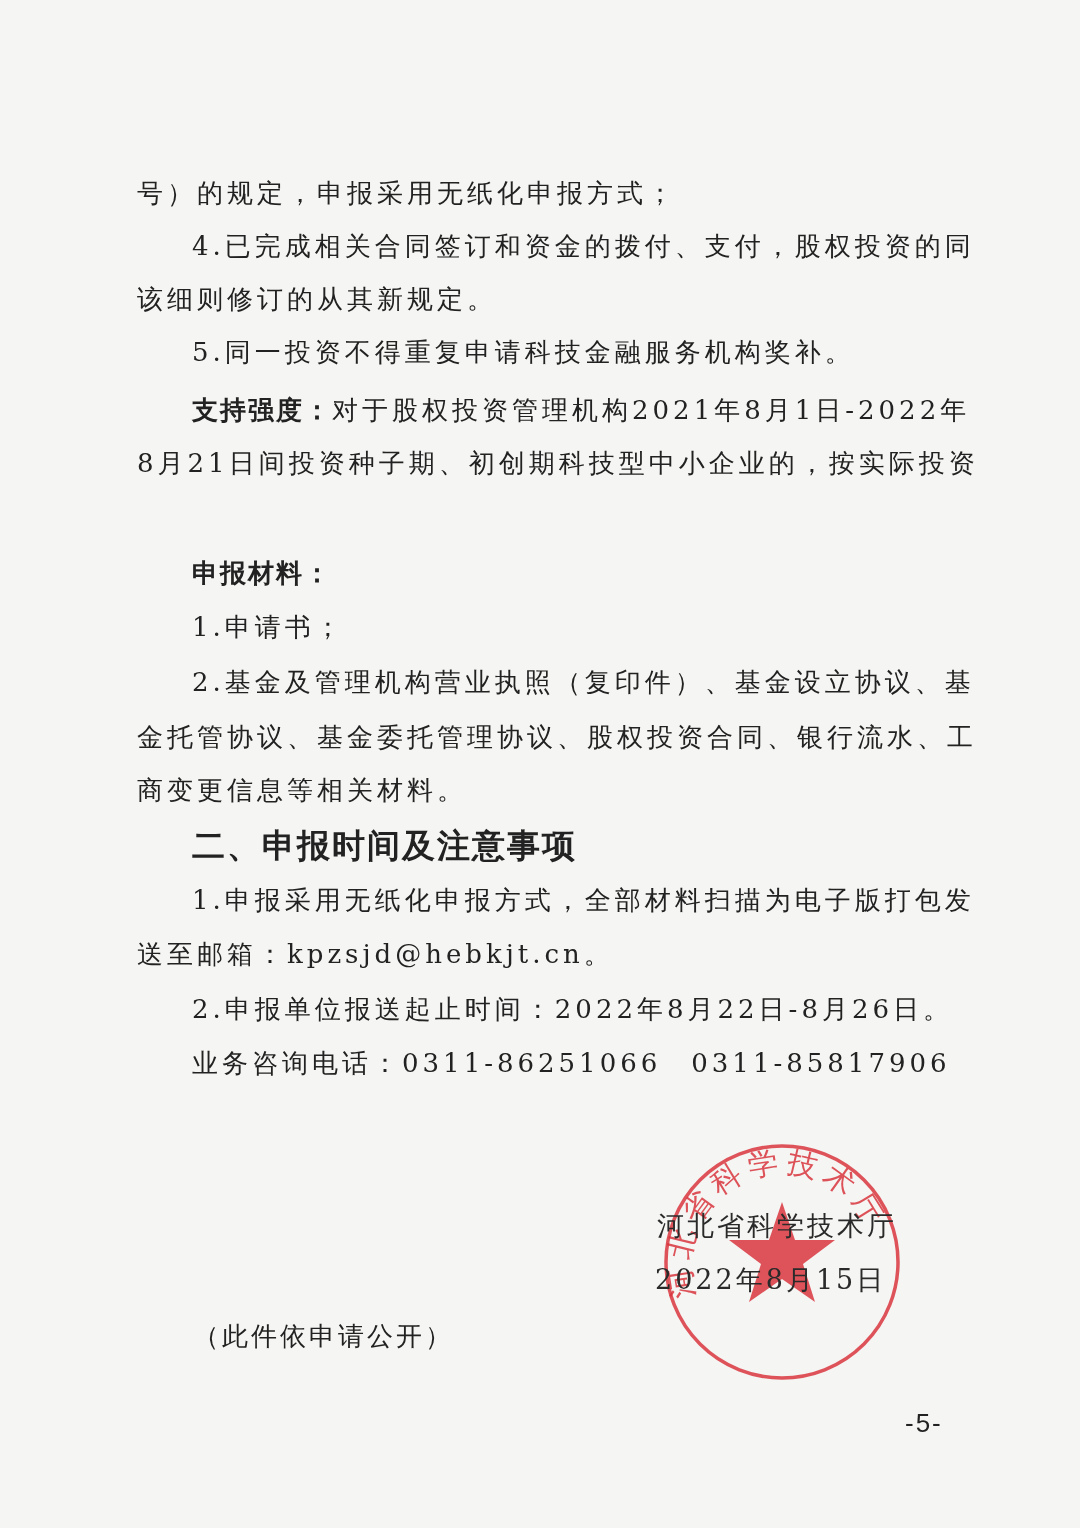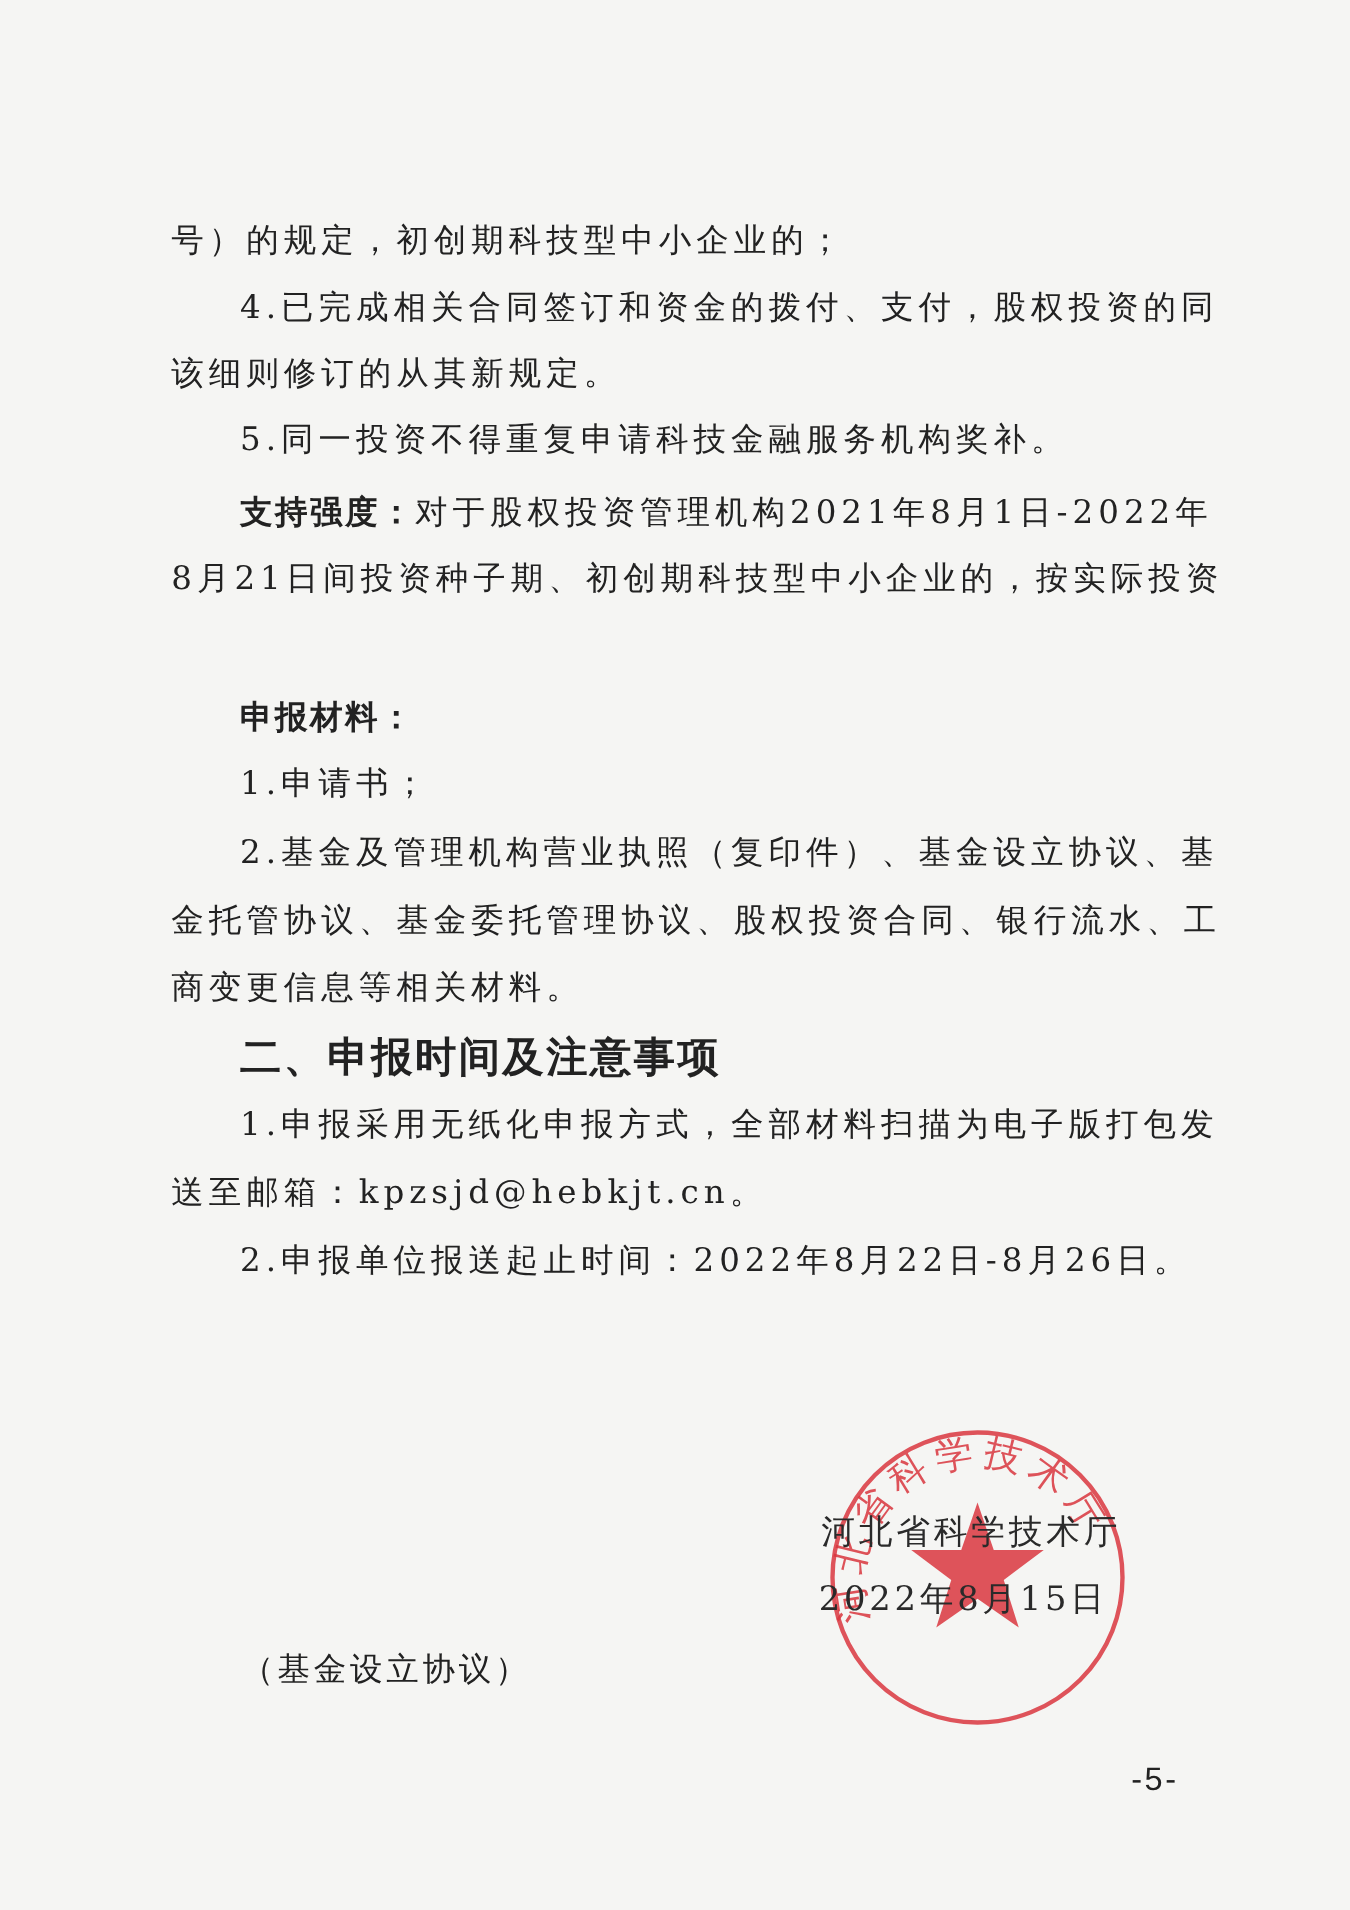--- a/index.html
+++ b/index.html
@@ -24,52 +24,53 @@
   .heading { font-weight: bold; font-family: "DejaVu Sans", "Liberation Sans", sans-serif; font-size: 33px; letter-spacing: 2px; }
   .sign { position: absolute; font-size: 27px; letter-spacing: 3px; white-space: nowrap; line-height: 36px; color: #2a2a2a; z-index: 2; }
   .seal { position: absolute; left: 660px; top: 1140px; width: 245px; height: 245px; z-index: 1; }
   .pageno { position: absolute; left: 905px; top: 1408px; font-size: 26px; letter-spacing: 2px; font-family: "Liberation Sans", sans-serif; }
 </style>
 </head>
 <body>
 
 <div class="page">
 
-  <div class="line flush" style="top:175px">号）的规定，初创期科技型中小企业的；</div>
+  <div class="line flush" style="top:175px">号）的规定，申报采用无纸化申报方式；</div>
   <div class="line indent" style="top:228px">4.已完成相关合同签订和资金的拨付、支付，股权投资的同</div>
   <div class="line flush" style="top:281px">该细则修订的从其新规定。</div>
   <div class="line indent" style="top:334px">5.同一投资不得重复申请科技金融服务机构奖补。</div>
 
   <div class="line indent" style="top:392px">
     <span class="bold">支持强度：</span><span>对于股权投资管理机构2021年8月1日-2022年</span>
   </div>
   <div class="line flush" style="top:445px">8月21日间投资种子期、初创期科技型中小企业的，按实际投资</div>
 
   <div class="line indent bold" style="top:556px">申报材料：</div>
   <div class="line indent" style="top:609px">1.申请书；</div>
   <div class="line indent" style="top:664px">2.基金及管理机构营业执照（复印件）、基金设立协议、基</div>
   <div class="line flush" style="top:719px">金托管协议、基金委托管理协议、股权投资合同、银行流水、工</div>
   <div class="line flush" style="top:772px">商变更信息等相关材料。</div>
 
   <div class="line indent heading" style="top:828px">二、申报时间及注意事项</div>
 
   <div class="line indent" style="top:882px">1.申报采用无纸化申报方式，全部材料扫描为电子版打包发</div>
   <div class="line flush" style="top:936px">送至邮箱：kpzsjd@hebkjt.cn。</div>
   <div class="line indent" style="top:991px">2.申报单位报送起止时间：2022年8月22日-8月26日。</div>
+  <div class="line indent" style="top:1045px">业务咨询电话：0311-86251066　0311-85817906</div>
 
   <svg class="seal" viewBox="0 0 245 245">
     <circle cx="122" cy="122" r="116" fill="none" stroke="#d9363e" stroke-width="3.5" opacity="0.85"></circle>
     <polygon points="122,62 135,100 175,100 143,124 155,162 122,139 89,162 101,124 69,100 109,100" fill="#d9363e" opacity="0.85"></polygon>
     <defs>
       <path id="sealArc" d="M 42 170 A 92 92 0 1 1 202 170"></path>
     </defs>
     <text font-size="30" fill="#d9363e" opacity="0.85" font-family="DejaVu Sans, sans-serif" letter-spacing="6">
       <textPath href="#sealArc" startOffset="4%">河北省科学技术厅</textPath>
     </text>
   </svg>
 
   <div class="sign" style="left:657px; top:1208px">河北省科学技术厅</div>
   <div class="sign" style="left:655px; top:1262px">2022年8月15日</div>
 
-  <div class="line" style="left:193px; top:1318px; letter-spacing:3px">（基金设立协议）</div>
+  <div class="line" style="left:193px; top:1318px; letter-spacing:3px">（此件依申请公开）</div>
 
   <div class="pageno">-5-</div>
 </div>
 
 </body></html>

